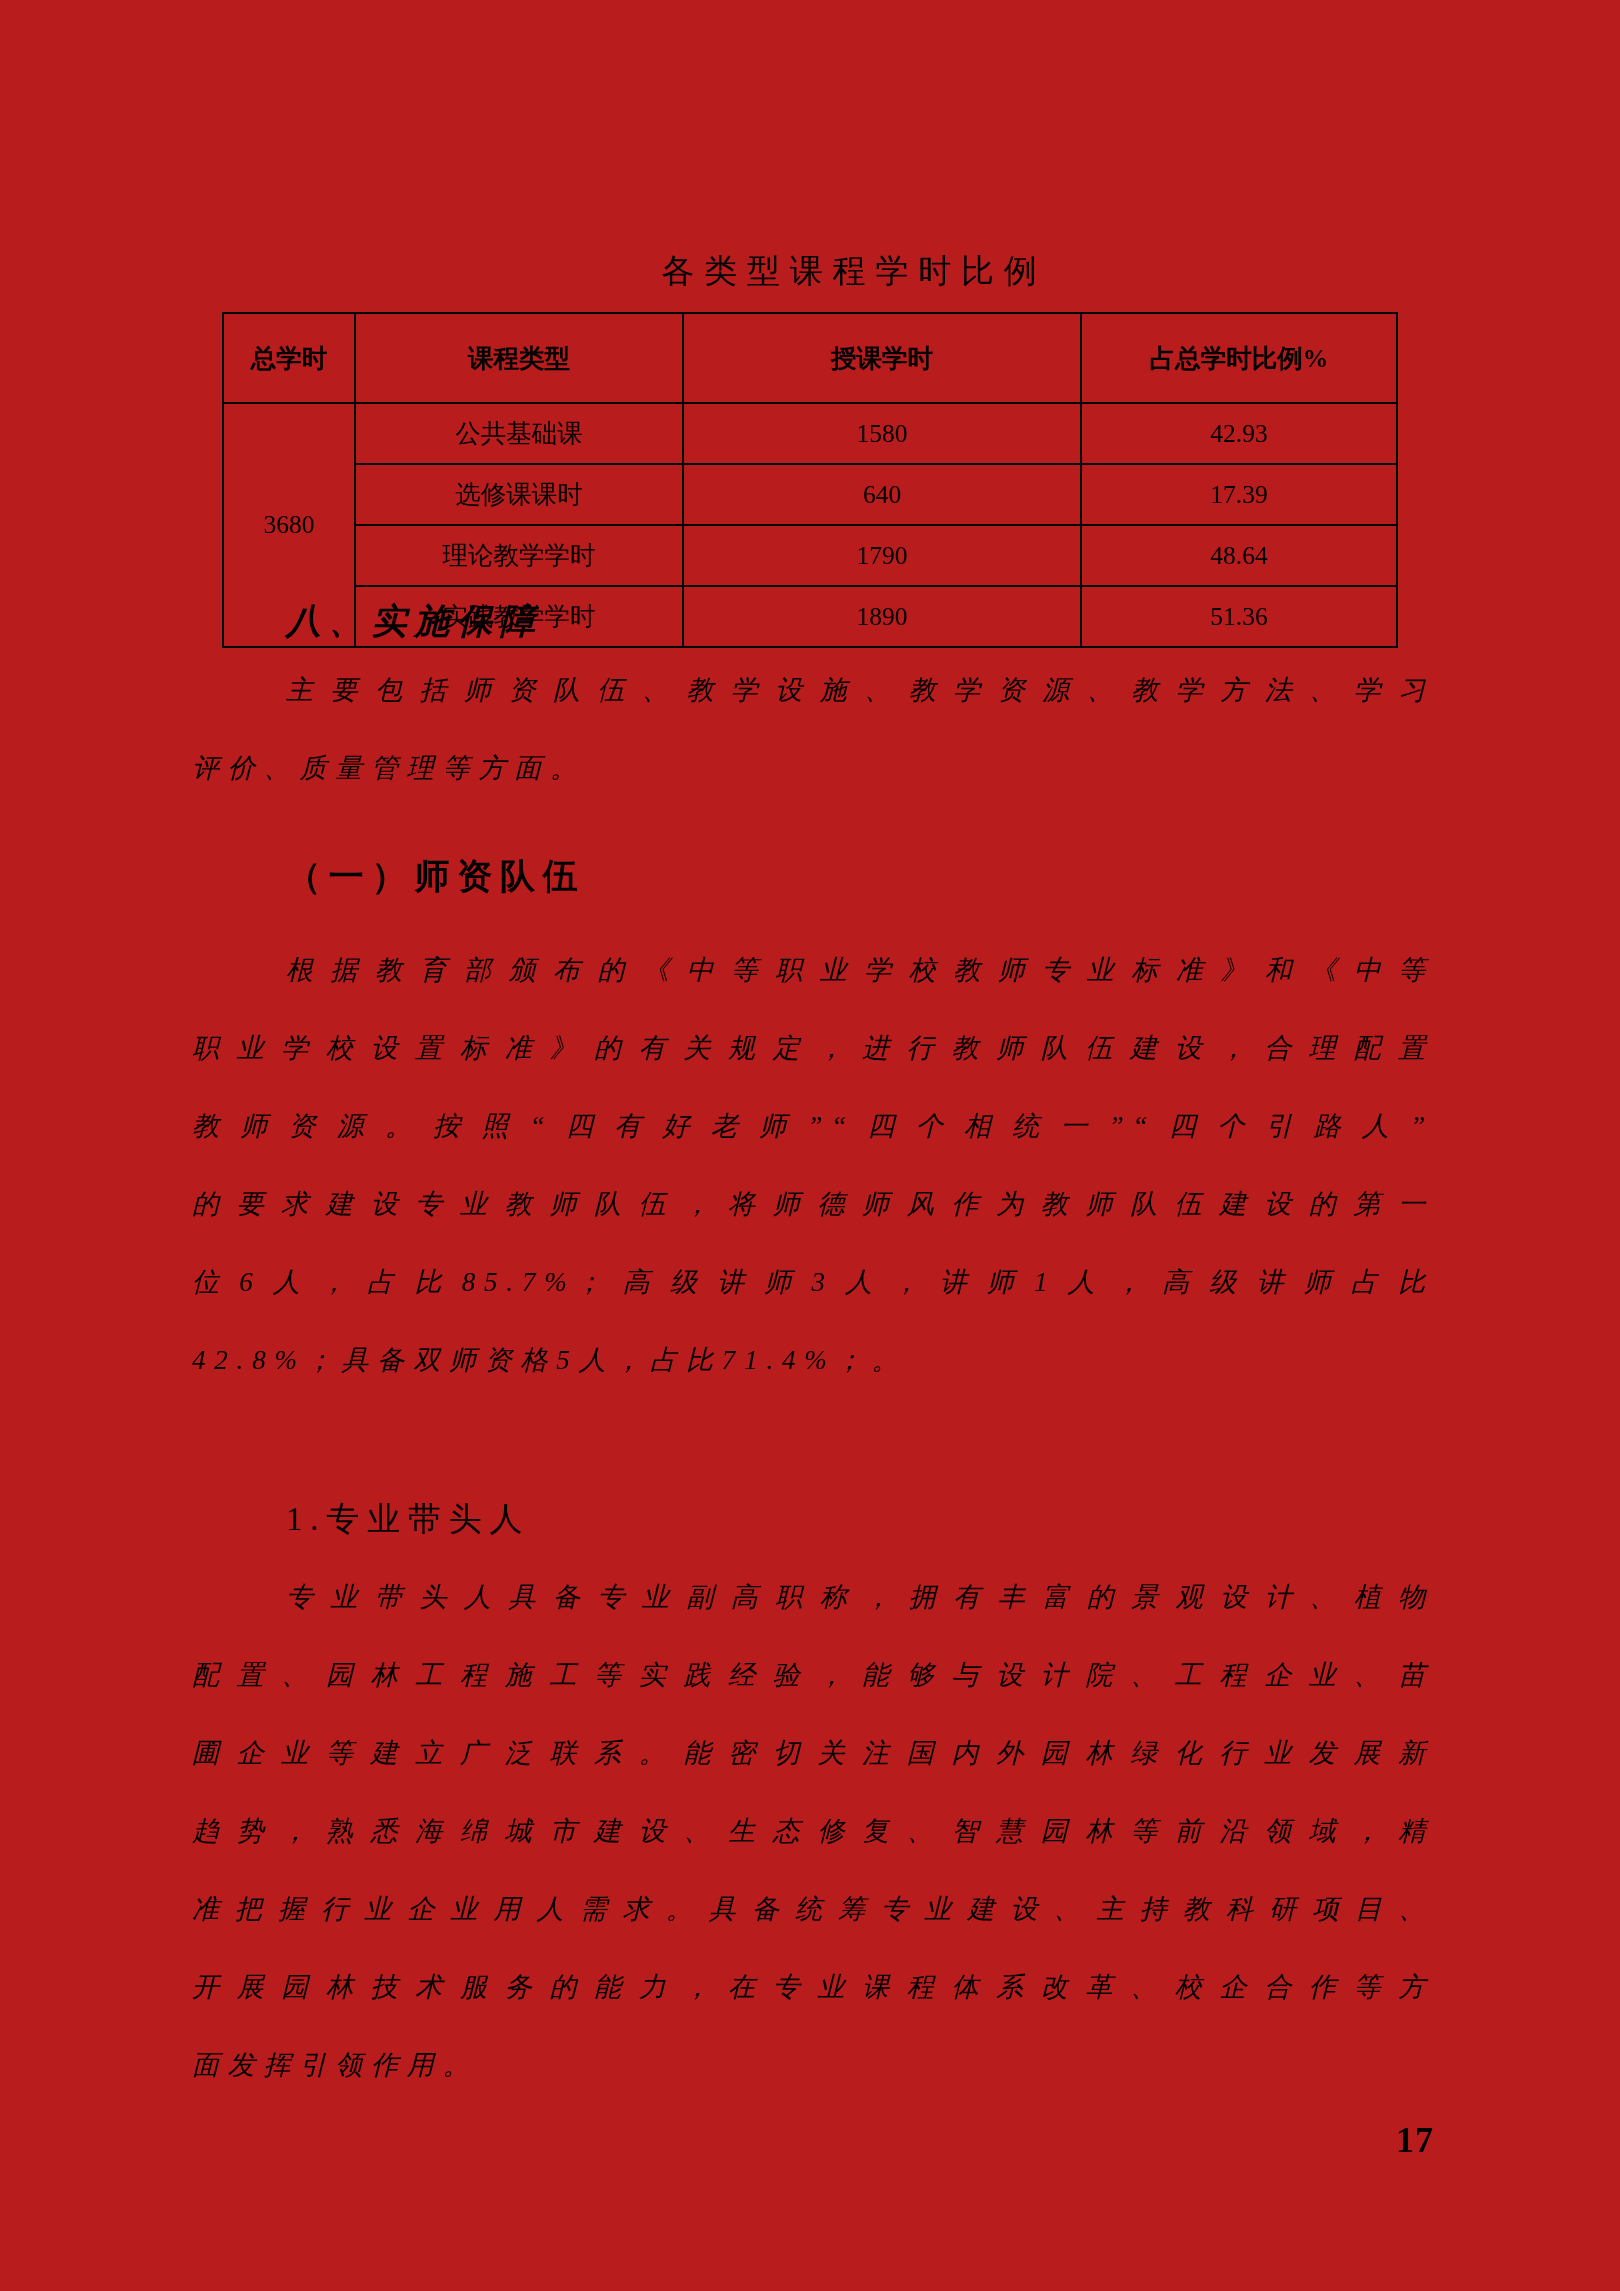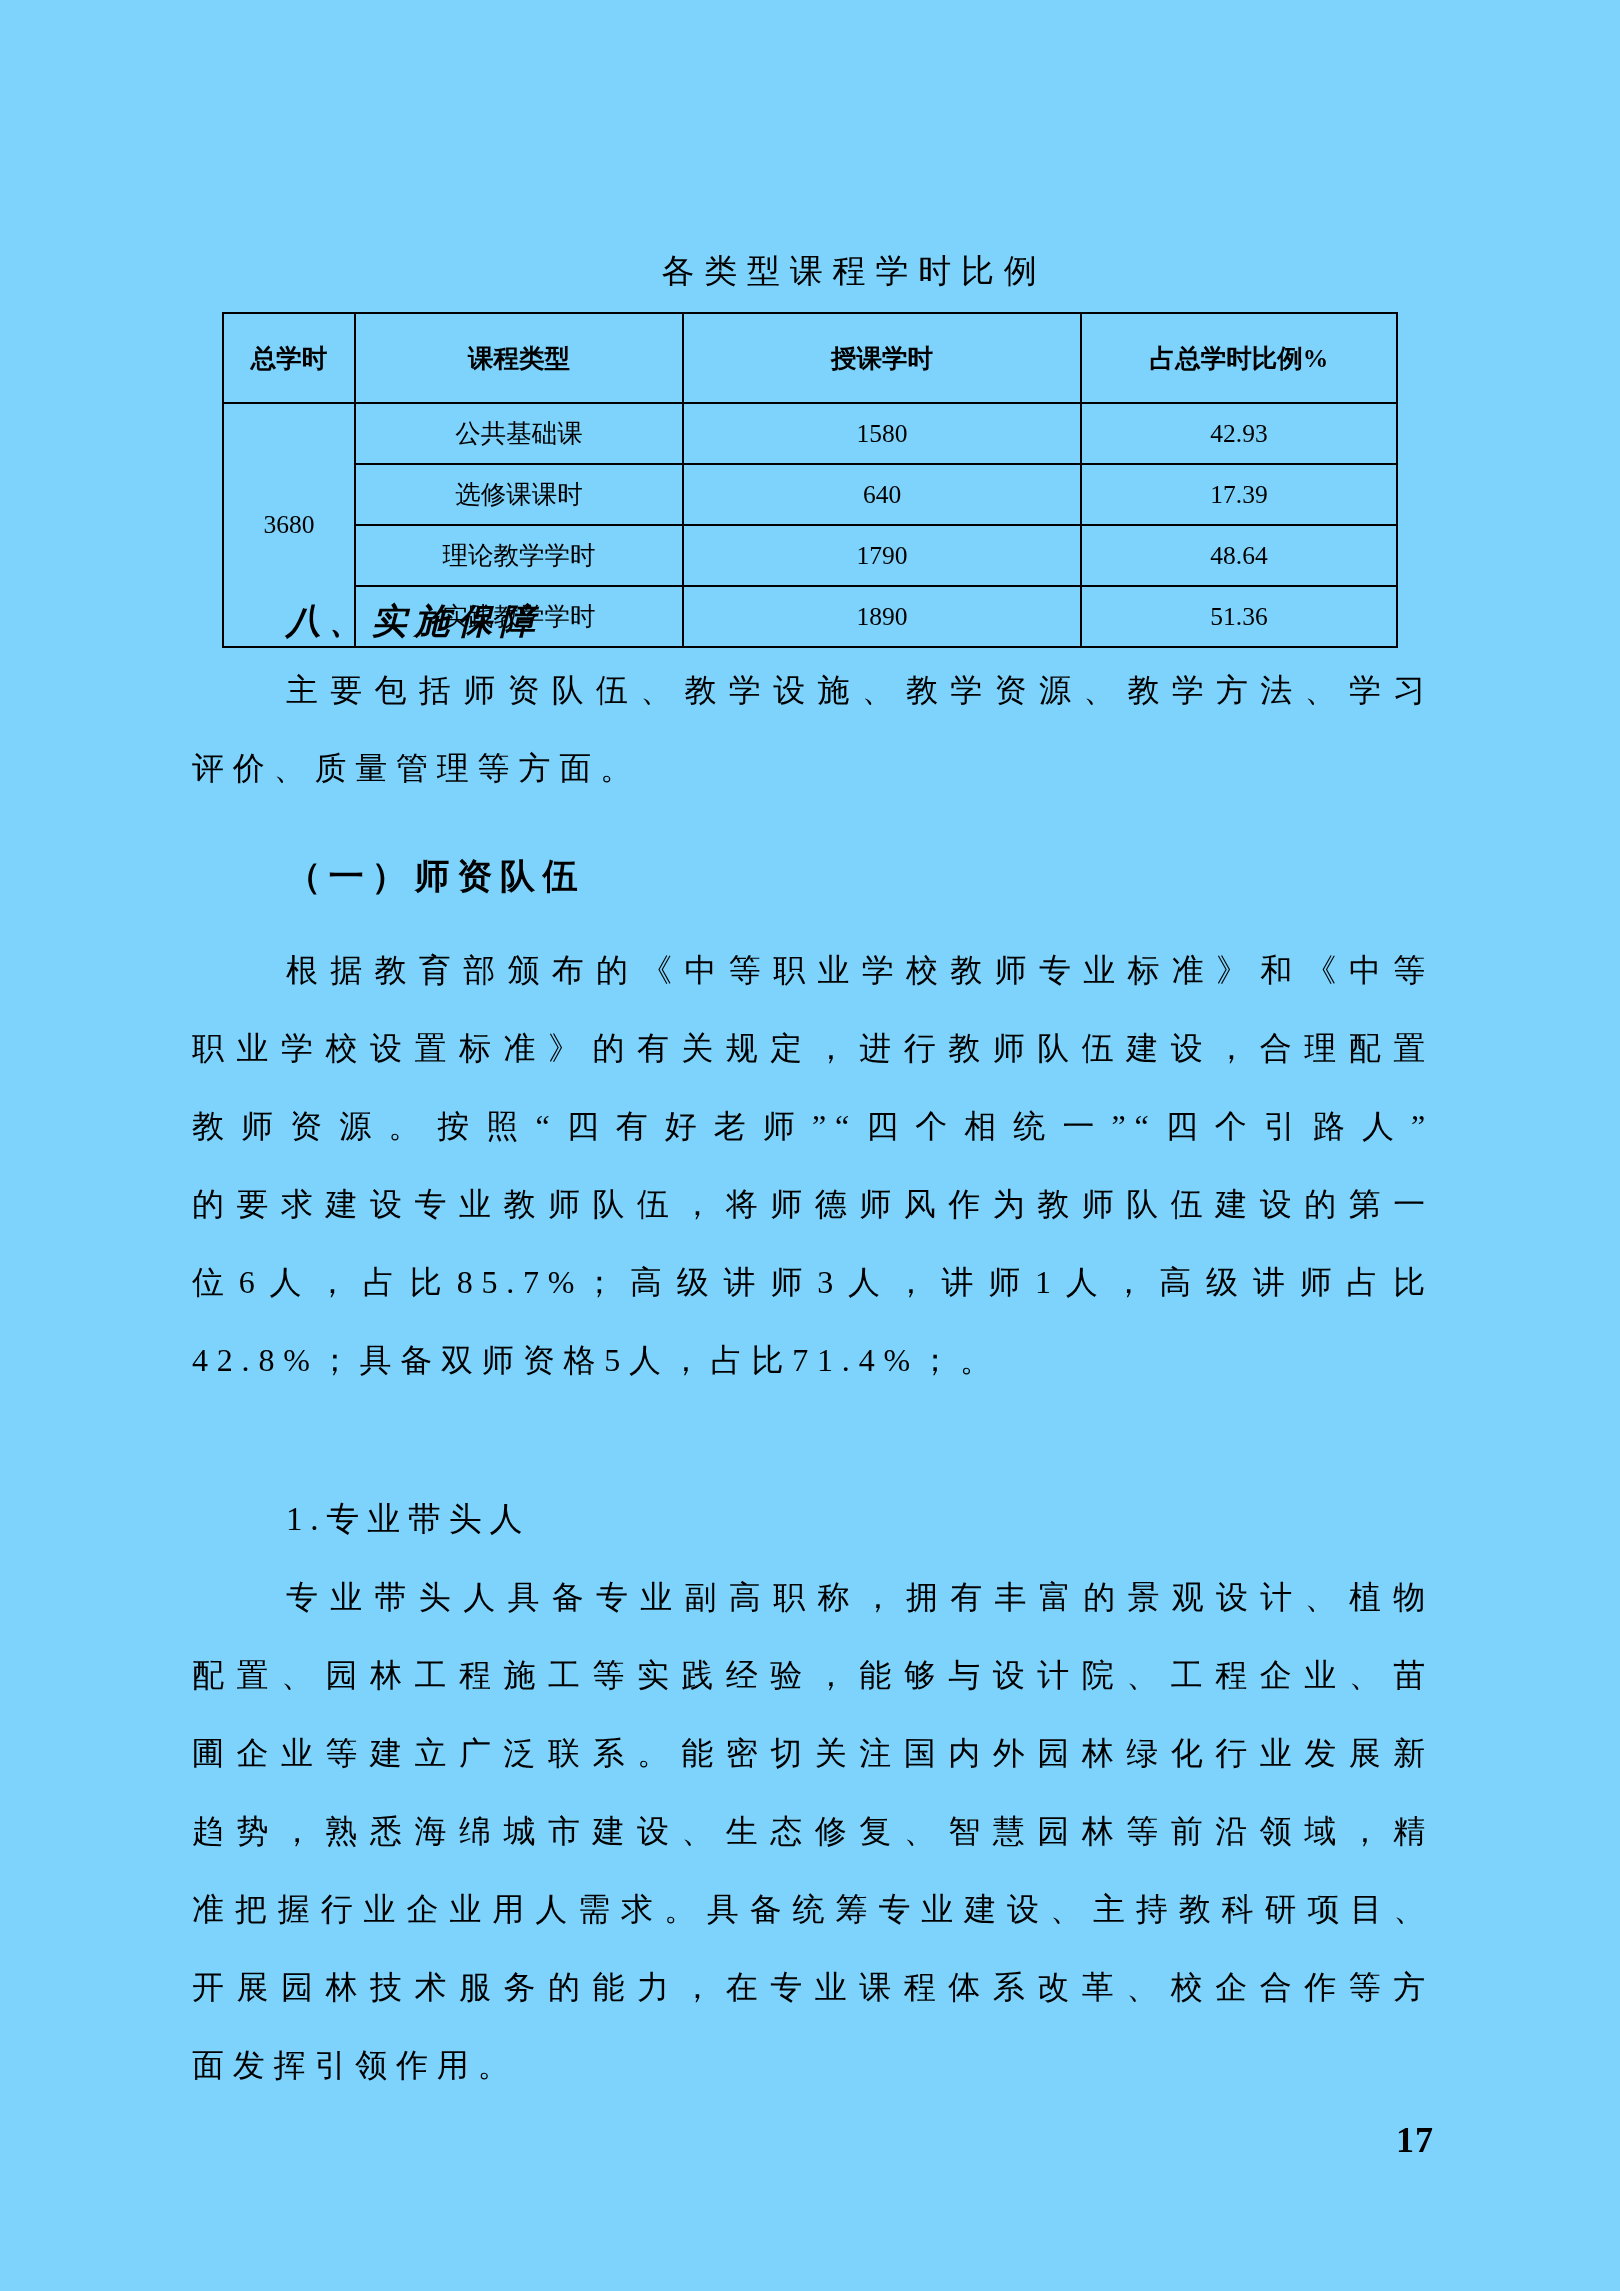--- a/index.html
+++ b/index.html
@@ -1,20 +1,20 @@
 <!DOCTYPE html>
 <html><head>
 <meta charset="utf-8">
 <style>
   html,body{margin:0;padding:0;background:#888;}
   .page{
     position:relative;
     width:1620px;height:2292px;
     margin:0 auto;
-    background:#7dd3fc;
+    background:#b91c1c;
     font-family:"Liberation Serif", serif;
     color:#000;
     overflow:hidden;
   }
   .doc-title{
     position:absolute;top:247px;left:233px;width:1242px;
     text-align:center;font-size:33px;line-height:49px;letter-spacing:9.8px;
     white-space:nowrap;
   }
   .table-wrap{position:absolute;top:312px;left:222px;}
@@ -30,21 +30,21 @@
   table.hours th{font-weight:bold;border-bottom:2.9px solid #000;}
   tr.hdr{height:90px;}
   tr.datarow{height:44px;}
   .heading{
     position:absolute;left:286px;
     font-size:35px;font-weight:bold;letter-spacing:7.8px;white-space:nowrap;
     line-height:43px;
   }
   .para{
     position:absolute;left:192px;width:1242px;
-    font-size:32px;line-height:78px;letter-spacing:8.8px;
+    font-size:27px;line-height:78px;letter-spacing:8.8px;font-style:italic;
   }
   .para .ln{
     text-align:justify;
     text-align-last:justify;
     height:78px;overflow:hidden;
   }
   .para .ln-first{text-indent:94px;}
   .para .ln-last{text-align-last:left;}
   .sub-heading{
     position:absolute;left:192px;width:1242px;

